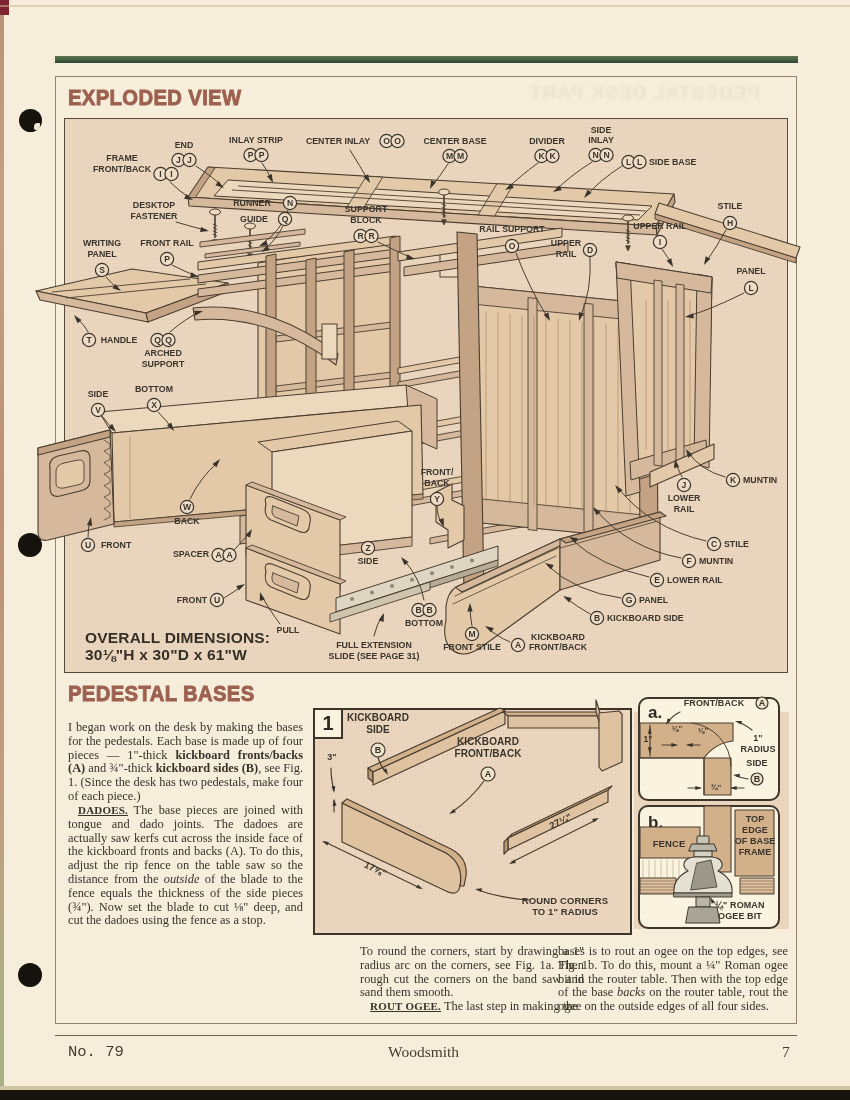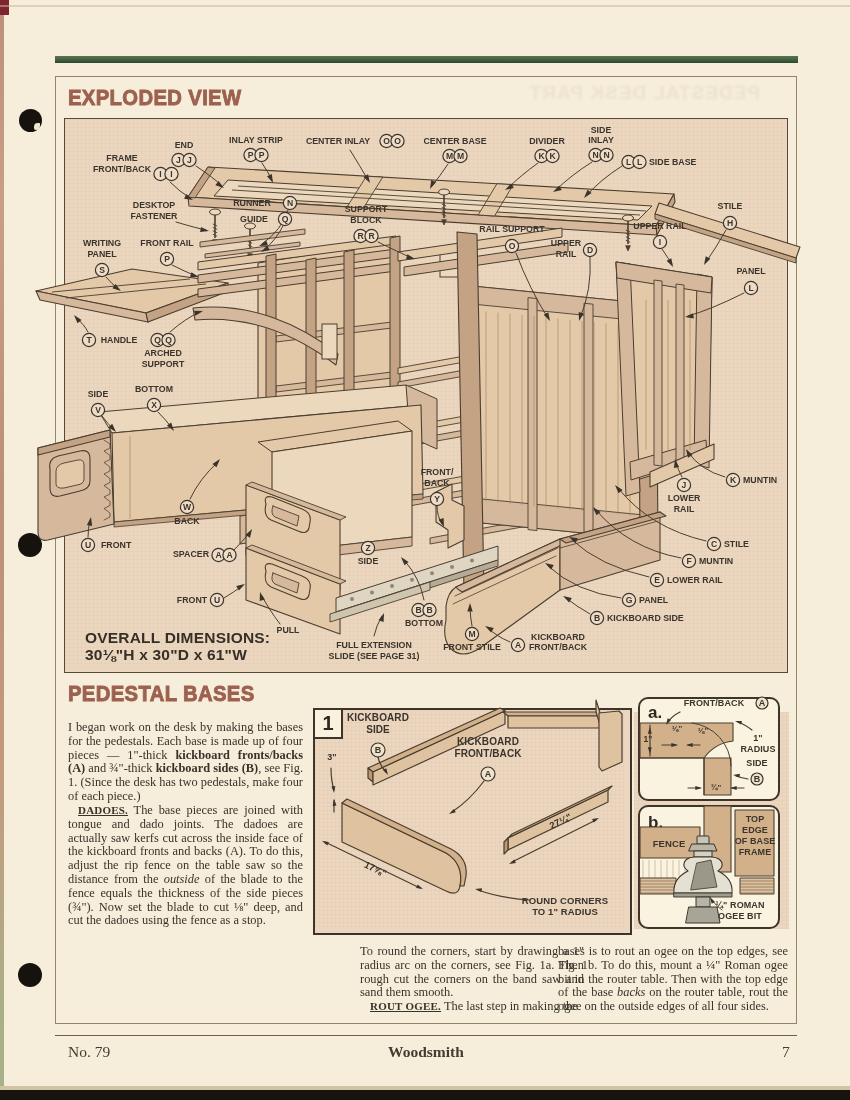--- a/index.html
+++ b/index.html
@@ -715,15 +715,15 @@
     </g>
 
 <text x="740" y="908" font-family="Liberation Sans,sans-serif" font-weight="bold" font-size="9" fill="#3a342c" text-anchor="middle" letter-spacing="0.1">¼" ROMAN</text>
     <text x="740" y="919" font-family="Liberation Sans,sans-serif" font-weight="bold" font-size="9" fill="#3a342c" text-anchor="middle" letter-spacing="0.1">OGEE BIT</text>
     <path d="M722,910 Q716,906 712,900" fill="none" stroke="#4a3e30" stroke-width="0.9" stroke-linejoin="round" stroke-linecap="round"></path>
     <polygon points="710,897 715.0,901.9 711.7,903.8" fill="#3a342c" stroke="none"></polygon>
 </svg>
 
 <div class="abs" style="left:55px;top:1035px;width:742px;height:1px;background:#6f604c;"></div>
 
-<div class="abs" style="left:68px;top:1043px;font-family:Liberation Serif, serif;font-size:15.5px;color:#453c30;">No. 79</div>
-<div class="abs" style="left:388px;top:1043px;font-family:'Liberation Serif',serif;font-size:15.5px;color:#453c30;font-weight:bold;">Woodsmith</div>
+<div class="abs" style="left:68px;top:1043px;font-family:Liberation Mono, monospace;font-size:15.5px;color:#453c30;">No. 79</div>
+<div class="abs" style="left:388px;top:1043px;font-family:'Liberation Serif',serif;font-size:15.5px;color:#453c30;">Woodsmith</div>
 <div class="abs" style="left:782px;top:1043px;font-family:'Liberation Serif',serif;font-size:15.5px;color:#453c30;">7</div>
 
 </body></html>

